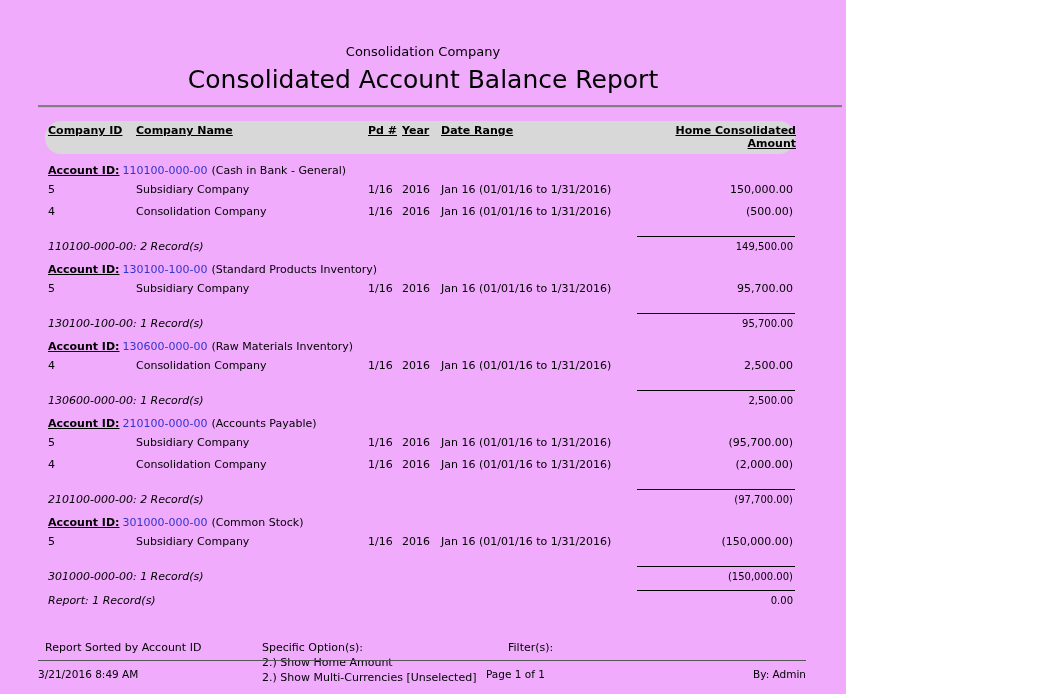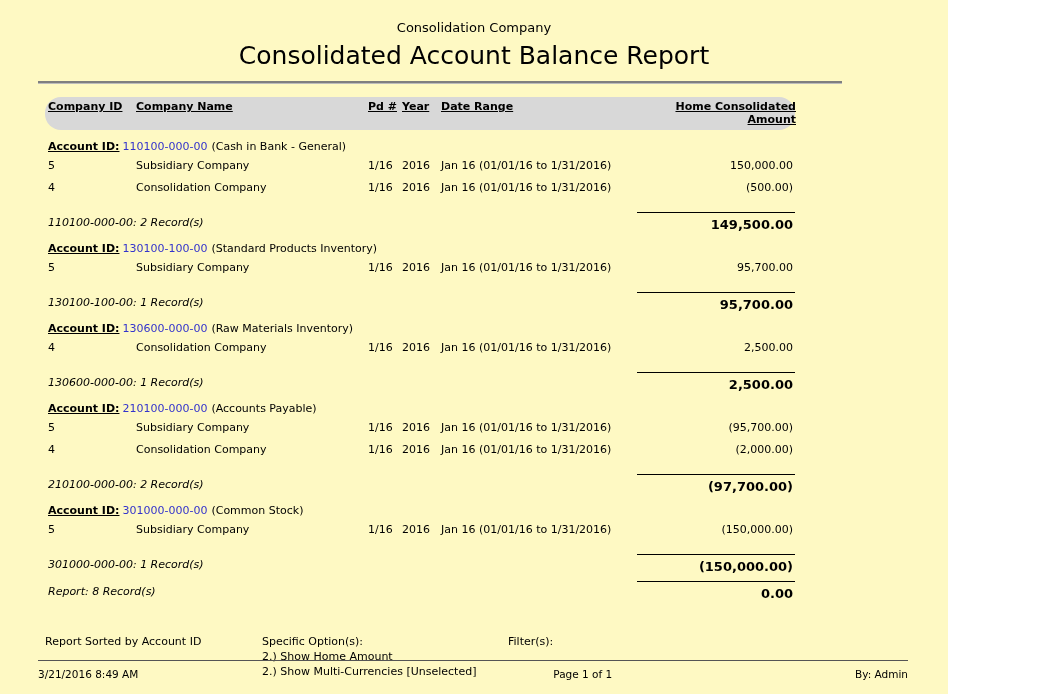--- a/index.html
+++ b/index.html
@@ -1,37 +1,37 @@
 <!DOCTYPE html>
 <html><head>
 <meta charset="utf-8">
 <style>
   * { box-sizing: border-box; margin: 0; padding: 0; }
   body { background: #ffffff; font-family: "DejaVu Sans", "Liberation Sans", sans-serif; color: #000; }
-  .page { position: relative; width: 948px; height: 694px; background: #fef9c3; overflow: hidden; padding-top: 20px; }
+  .page { position: relative; width: 846px; height: 694px; background: #f0abfc; overflow: hidden; padding-top: 44px; }
 
   .company-line { text-align: center; font-size: 13px; line-height: 16px; }
   .report-title { text-align: center; font-size: 25px; line-height: 32px; margin-top: 4px; font-weight: 400; }
   .double-rule { margin: 9px 0 0 38px; width: 804px; height: 3px; border-top: 2px solid #7f7f7f; border-bottom: 1px solid #bcbcbc; }
 
   .report-table { margin: 13px 0 0 45px; width: 750px; font-size: 11px; }
   .grid-row { display: grid; grid-template-columns: 88px 232px 34px 39px 212px 145px; align-items: baseline; }
   .col-headers { background: #d8d8d8; font-weight: bold; padding: 3px 0 4px 3px; border-radius: 16px; }
   .col-headers .cell { text-decoration: underline; cursor: pointer; }
   .cell.amount { text-align: right; padding-right: 2px; }
   .data-row .cell { padding: 5px 0 4px 3px; }
   .data-row .cell.amount { padding-right: 2px; }
 
   .account-header { margin: 10px 0 1px; font-size: 11px; padding-left: 3px; }
   .account-header .lbl { font-weight: bold; text-decoration: underline; }
   .acct-link { color: #3333cc; margin: 0 4px 0 3px; cursor: pointer; }
 
   .total-row { display: flex; justify-content: space-between; align-items: flex-start; width: 750px; margin-top: 14px; }
   .group-summary { font-style: italic; font-size: 11px; padding: 4px 0 0 3px; }
-  .total-amount { width: 158px; text-align: right; font-weight: bold; font-size: 13px; border-top: 1px solid #000; padding: 4px 2px 0 0; }
+  .total-amount { width: 158px; text-align: right; font-weight: normal; font-size: 10px; border-top: 1px solid #000; padding: 4px 2px 0 0; }
   .grand-total { margin-top: 7px; }
 
   .criteria { margin: 34px 0 0 45px; }
   .criteria-heading { font-size: 9.5px; font-weight: bold; letter-spacing: 0.2px; }
   .criteria-cols { display: flex; margin-top: 16px; font-size: 11px; }
   .criteria-col1 { width: 217px; }
   .criteria-col2 { width: 246px; }
   .criteria-col2 div { margin-bottom: 2px; }
 
   .footer { position: absolute; left: 38px; right: 40px; bottom: 14px; border-top: 1px solid #555; padding-top: 7px; font-size: 10.5px; display: flex; }
@@ -149,21 +149,21 @@
       <span class="cell">2016</span>
       <span class="cell">Jan 16 (01/01/16 to 1/31/2016)</span>
       <span class="cell amount">(150,000.00)</span>
     </div>
     <div class="total-row">
       <span class="group-summary">301000-000-00: 1 Record(s)</span>
       <span class="total-amount">(150,000.00)</span>
     </div>
 
     <div class="total-row grand-total">
-      <span class="group-summary">Report: 8 Record(s)</span>
+      <span class="group-summary">Report: 1 Record(s)</span>
       <span class="total-amount">0.00</span>
     </div>
 
   </div>
 
   <div class="criteria">
     <div class="criteria-cols">
       <div class="criteria-col1">Report Sorted by Account ID</div>
       <div class="criteria-col2">
         <div>Specific Option(s):</div>

